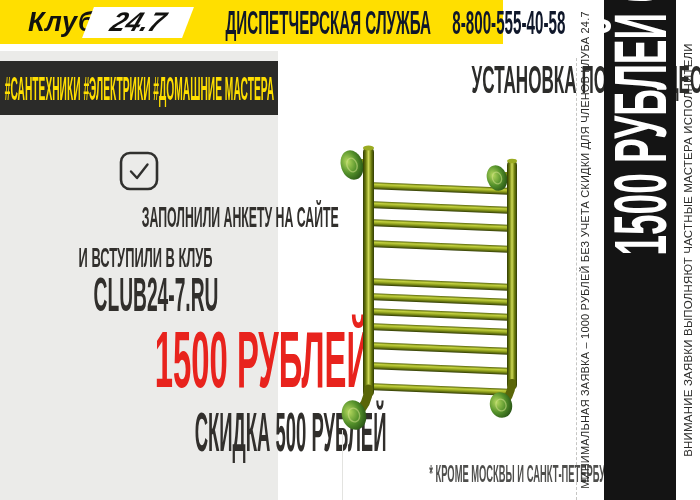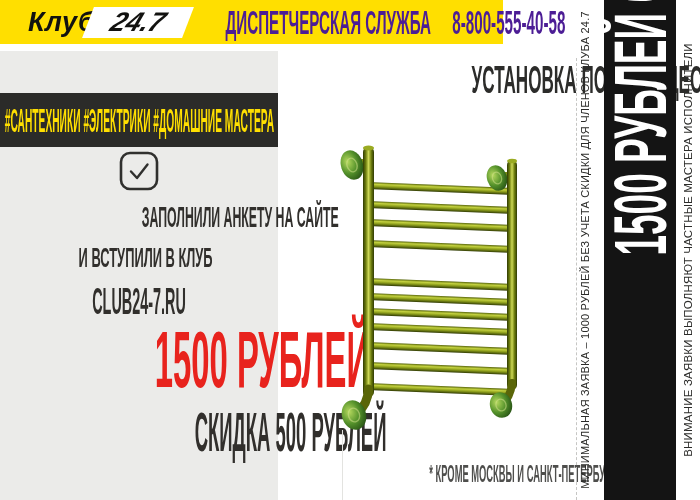--- a/index.html
+++ b/index.html
@@ -12,26 +12,26 @@
        white-space:nowrap;line-height:1;font-weight:700;}
   .ct{position:absolute;left:0;width:100%;text-align:center;white-space:nowrap;line-height:1;}
   
   .topbar{position:absolute;left:0;top:0;width:503px;height:44px;background:var(--accent-yellow,#FFDF00);}
   .brand{position:absolute;left:28px;top:0;height:44px;display:flex;align-items:center;
          font-style:italic;font-weight:800;font-size:27px;color:#121210;letter-spacing:.5px;}
   .badge{position:absolute;left:88px;top:7px;width:100px;height:31px;background:#fff;
          transform:skewX(-21deg);display:flex;align-items:center;justify-content:center;}
   .badge span{display:inline-block;font-style:italic;font-weight:800;font-size:27px;color:#121210;}
   .dispatch{position:absolute;left:170px;top:0;width:450px;height:44px;display:flex;
-            align-items:center;justify-content:center;color:#4c1d95;font-size:33px;}
+            align-items:center;justify-content:center;color:#0f172a;font-size:33px;}
   .dispatch .gap{display:inline-block;width:1.4em;}
   
   .panel{position:absolute;left:0;top:51px;width:278px;height:449px;background:var(--panel-gray,#EBEBE9);}
   .hashbar{position:absolute;left:0;top:10px;width:278px;height:54px;background:var(--bar-dark,#2B2B29);
-           display:flex;align-items:center;justify-content:center;color:var(--accent-yellow,#FFDF00);font-size:33px;margin-top:32px;}
+           display:flex;align-items:center;justify-content:center;color:var(--accent-yellow,#FFDF00);font-size:33px;}
   .checkbox{position:absolute;left:50%;top:100px;margin-left:-20px;width:40px;height:40px;}
   .t-dark{color:#312F2C;}
   .price{color:var(--price-red,#E8231D);}
   
   .heading{top:61px;left:278px;width:298px;color:#2C2C2A;font-size:38px;}
   .footnote{top:462px;left:278px;width:298px;color:#4E4E4C;font-size:24px;}
   .photo-edge{position:absolute;left:342px;top:430px;width:1px;height:70px;background:#E3E3E0;}
   .cutline{position:absolute;left:576px;top:58px;height:442px;width:0;border-left:1px dashed #C6C6C4;}
   
   .vcol{position:absolute;top:0;height:500px;}
@@ -73,21 +73,21 @@
     </div>
 
     <div class="ct t-dark" style="top:193px;font-size:28px">
       <span class="cnd" style="--sx:.46">И ВСТУПИЛИ В КЛУБ</span>
     </div>
 
     <div class="ct t-dark" style="top:151px;font-size:30px">
       <span class="cnd" style="--sx:.41">ЗАПОЛНИЛИ АНКЕТУ НА САЙТЕ</span>
     </div>
 
-    <div class="ct t-dark" style="top:233px;font-size:36px">
+    <div class="ct t-dark" style="top:220px;font-size:48px">
       <span class="cnd" style="--sx:.40">CLUB24-7.RU</span>
     </div>
 
     <div class="ct price" style="top:269px;font-size:80px">
       <span class="cnd" style="--sx:.41">1500 РУБЛЕЙ</span>
     </div>
 
     <div class="ct t-dark" style="top:353px;font-size:56px">
       <span class="cnd" style="--sx:.33">СКИДКА 500 РУБЛЕЙ</span>
     </div>

